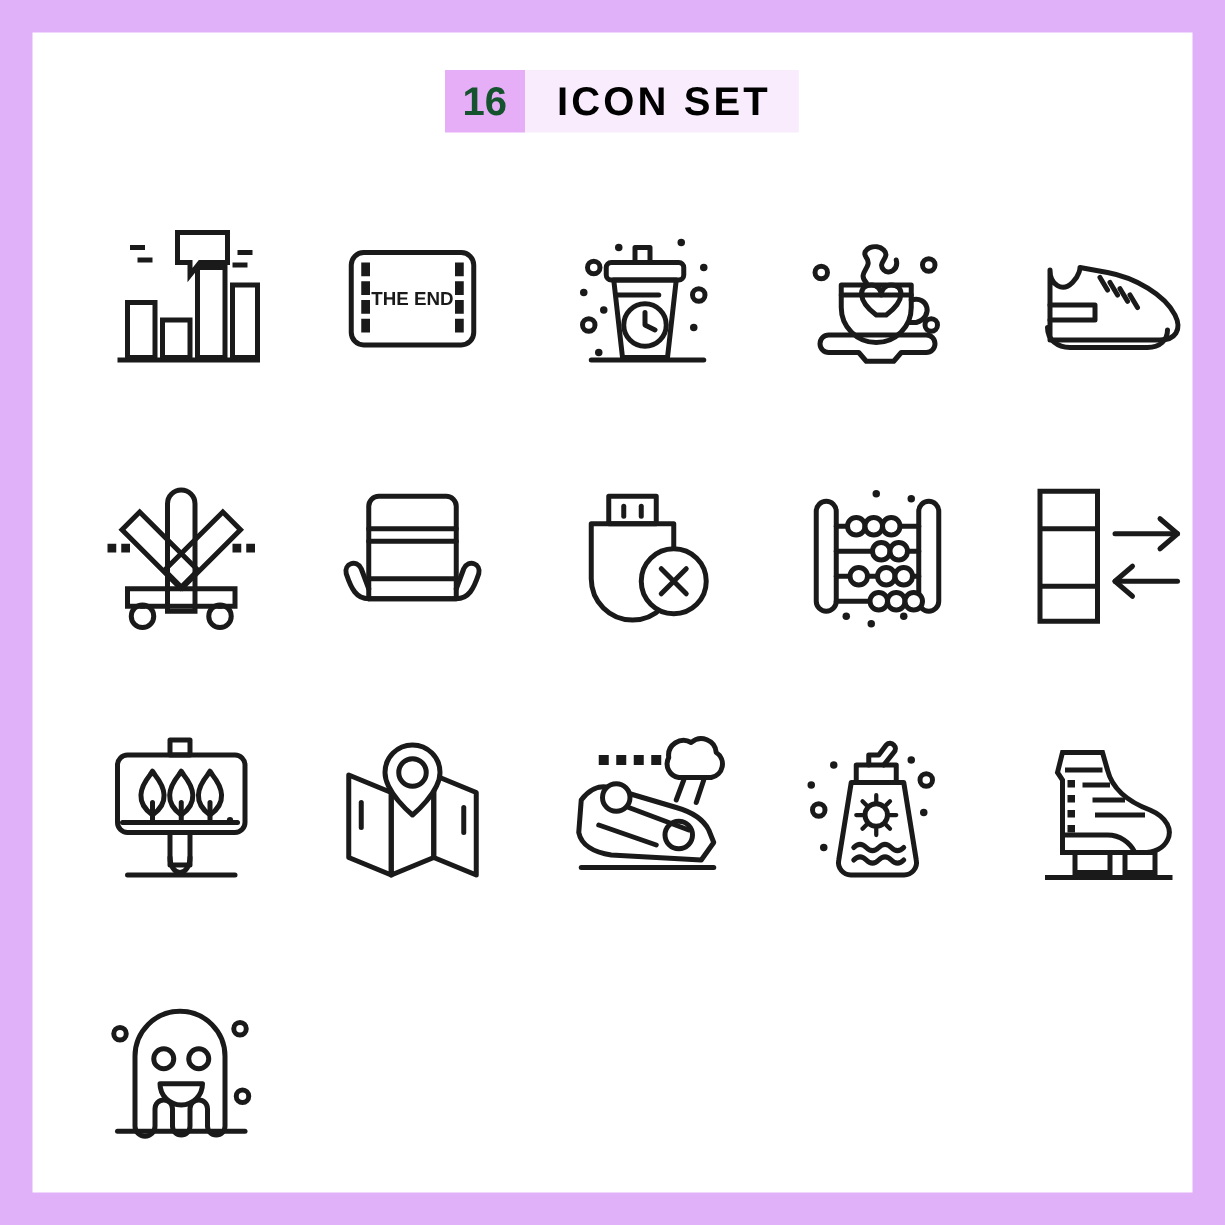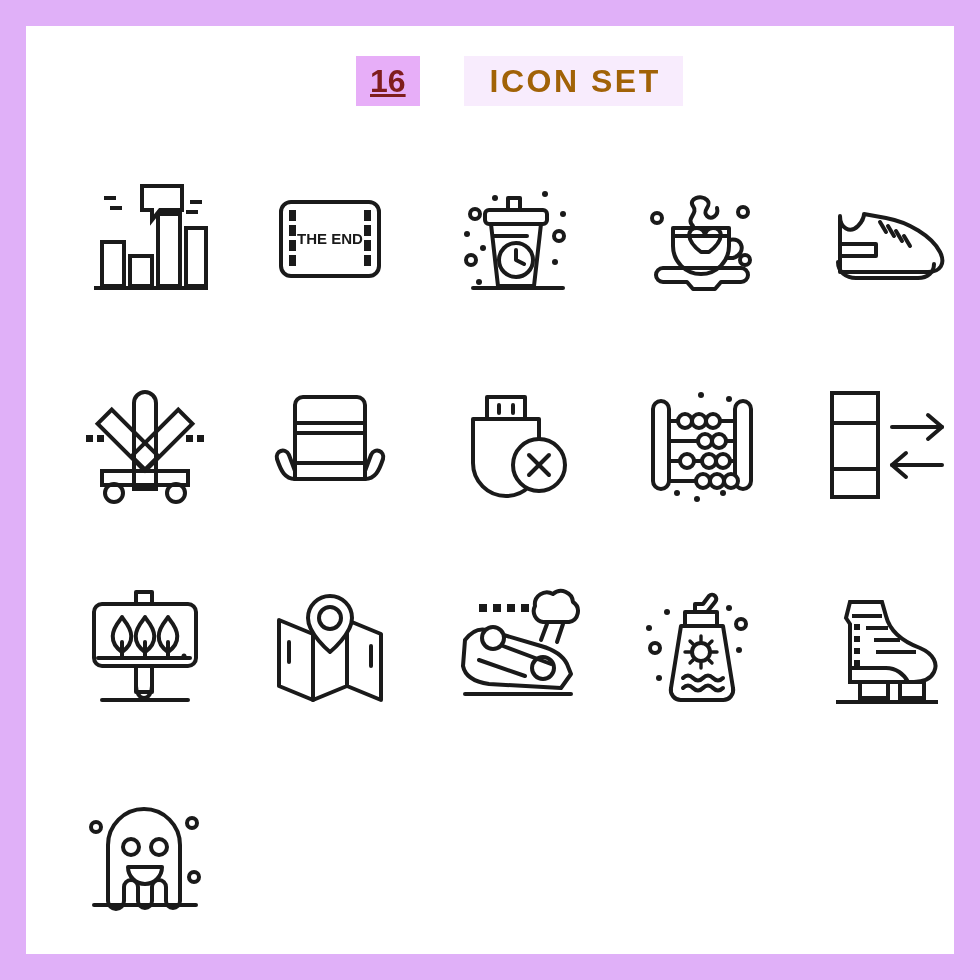--- a/index.html
+++ b/index.html
@@ -38,36 +38,34 @@
     align-items: stretch;
   }
   .badge {
     background: #e7aef8;
     display: flex;
     align-items: center;
     justify-content: center;
     padding: 0 14px;
     font-size: 32px;
     font-weight: bold;
-    color: #7f1d1d;
+    color: #14532d;
     letter-spacing: 0px;
     line-height: 1;
-    text-decoration: underline;
   }
   .title-wrap {
     background: #f8ecfd;
     display: flex;
     align-items: center;
     justify-content: center;
     padding: 0 22px 0 26px;
     font-size: 32px;
     font-weight: bold;
-    color: #a16207;
+    color: #000000;
     letter-spacing: 2.5px;
-    margin-left: 44px;
   }
   
   .grid {
     position: absolute;
     left: 26px;
     top: 110px;
     width: 928px;
     height: 820px;
     display: grid;
     grid-template-columns: repeat(5, 1fr);

